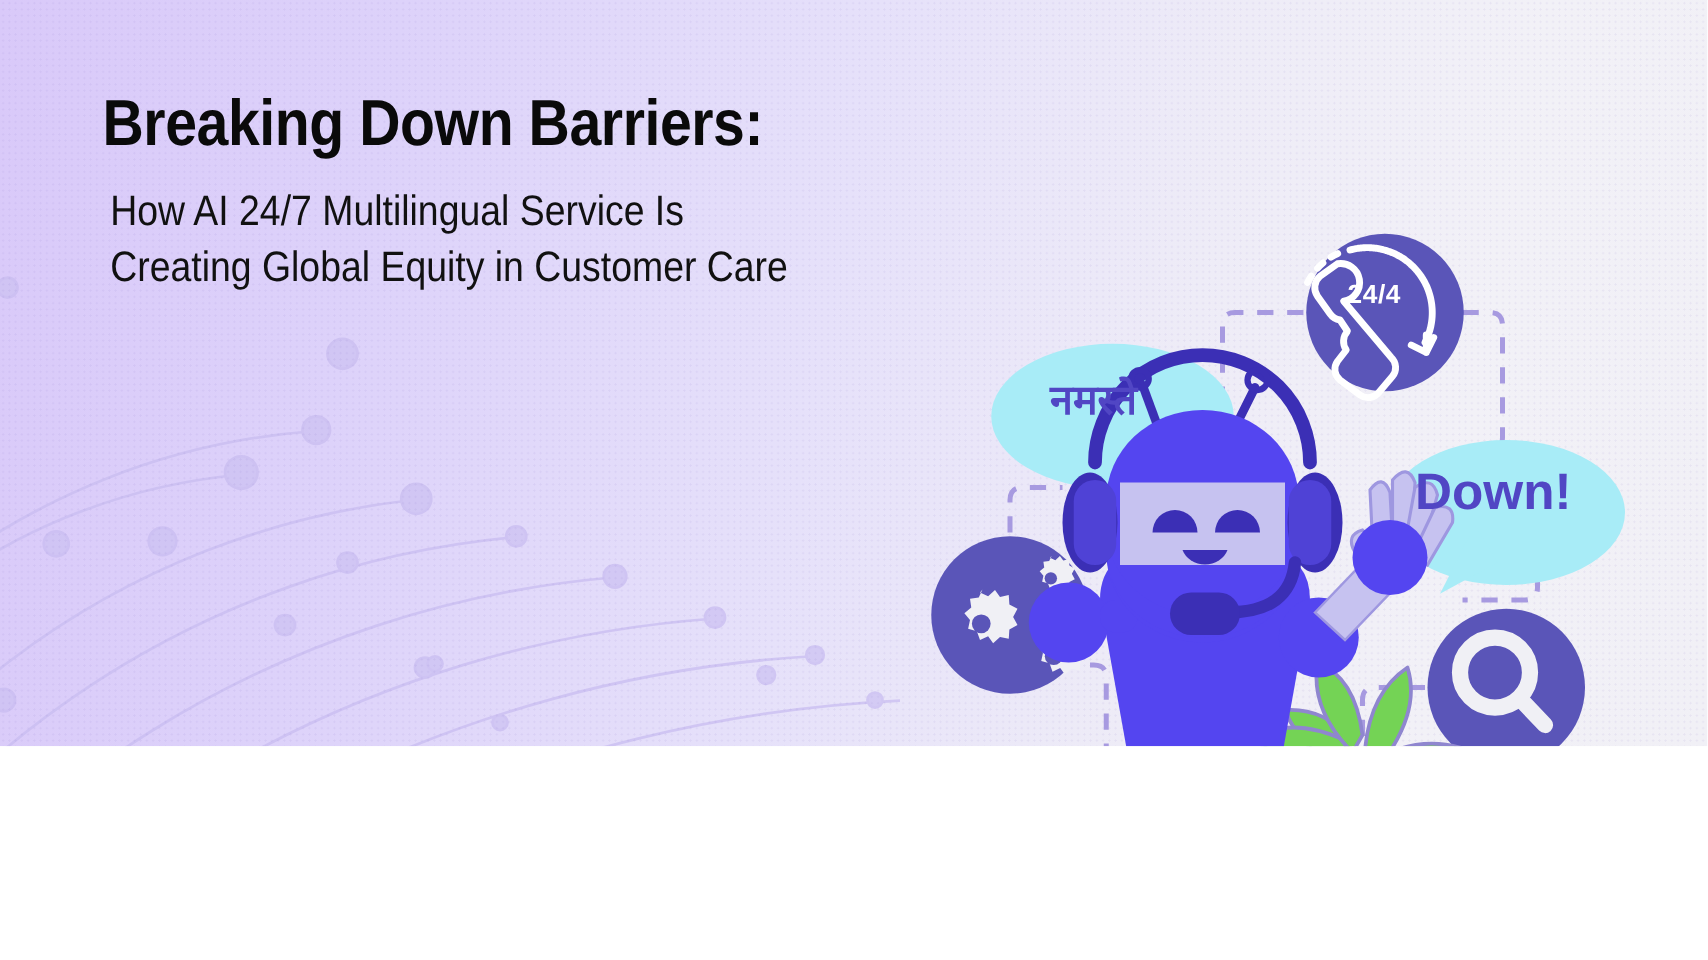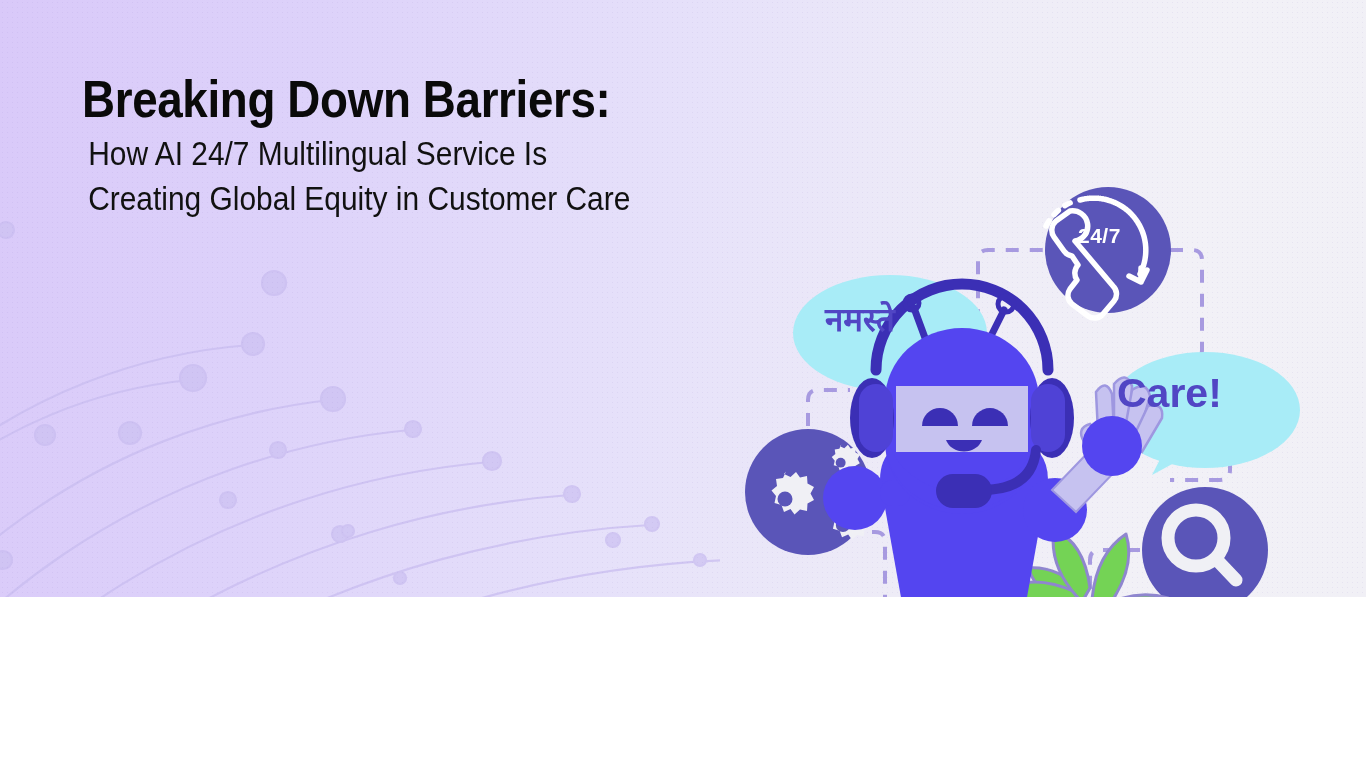--- a/index.html
+++ b/index.html
@@ -53,34 +53,35 @@
     font-size: 34px;
     font-weight: 400;
     color: #111111;
     line-height: 1.35;
     transform: scaleX(0.88);
     transform-origin: left center;
     white-space: nowrap;
     margin: 0;
     padding-left: 7px;
   }
-  #sub-wrap { margin-top: 4px; }
+  #sub-wrap { margin-top: 20px; }
   #illustration {
     position: absolute;
     left: 700px;
     top: 150px;
     width: 666px;
     height: 618px;
   }
   .bubble-text {
     position: absolute;
     font-weight: 700;
     color: #5146c4;
     white-space: nowrap;
     pointer-events: none;
+    margin-left: 15px;
   }
   #namaste-text {
     left: 825px;
     top: 296px;
     font-size: 33px;
     font-family: "DejaVu Sans", sans-serif;
   }
   #hola-text {
     left: 1117px;
     top: 370px;
@@ -336,16 +337,16 @@
 
     <g>
       <rect x="10" y="490" width="545" height="36" fill="#a597e0"></rect>
       <rect x="42" y="526" width="30" height="92" fill="#a597e0"></rect>
       <rect x="490" y="526" width="30" height="92" fill="#a597e0"></rect>
       <rect x="62" y="526" width="436" height="54" fill="#5c3fd9"></rect>
     </g>
   </svg>
 
   <div id="namaste-text" class="bubble-text">नमस्ते</div>
-  <div id="hola-text" class="bubble-text">Care!</div>
-  <div id="phone-247-text">24/7</div>
+  <div id="hola-text" class="bubble-text">Down!</div>
+  <div id="phone-247-text">24/4</div>
 
 </div>
 
 </body></html>

